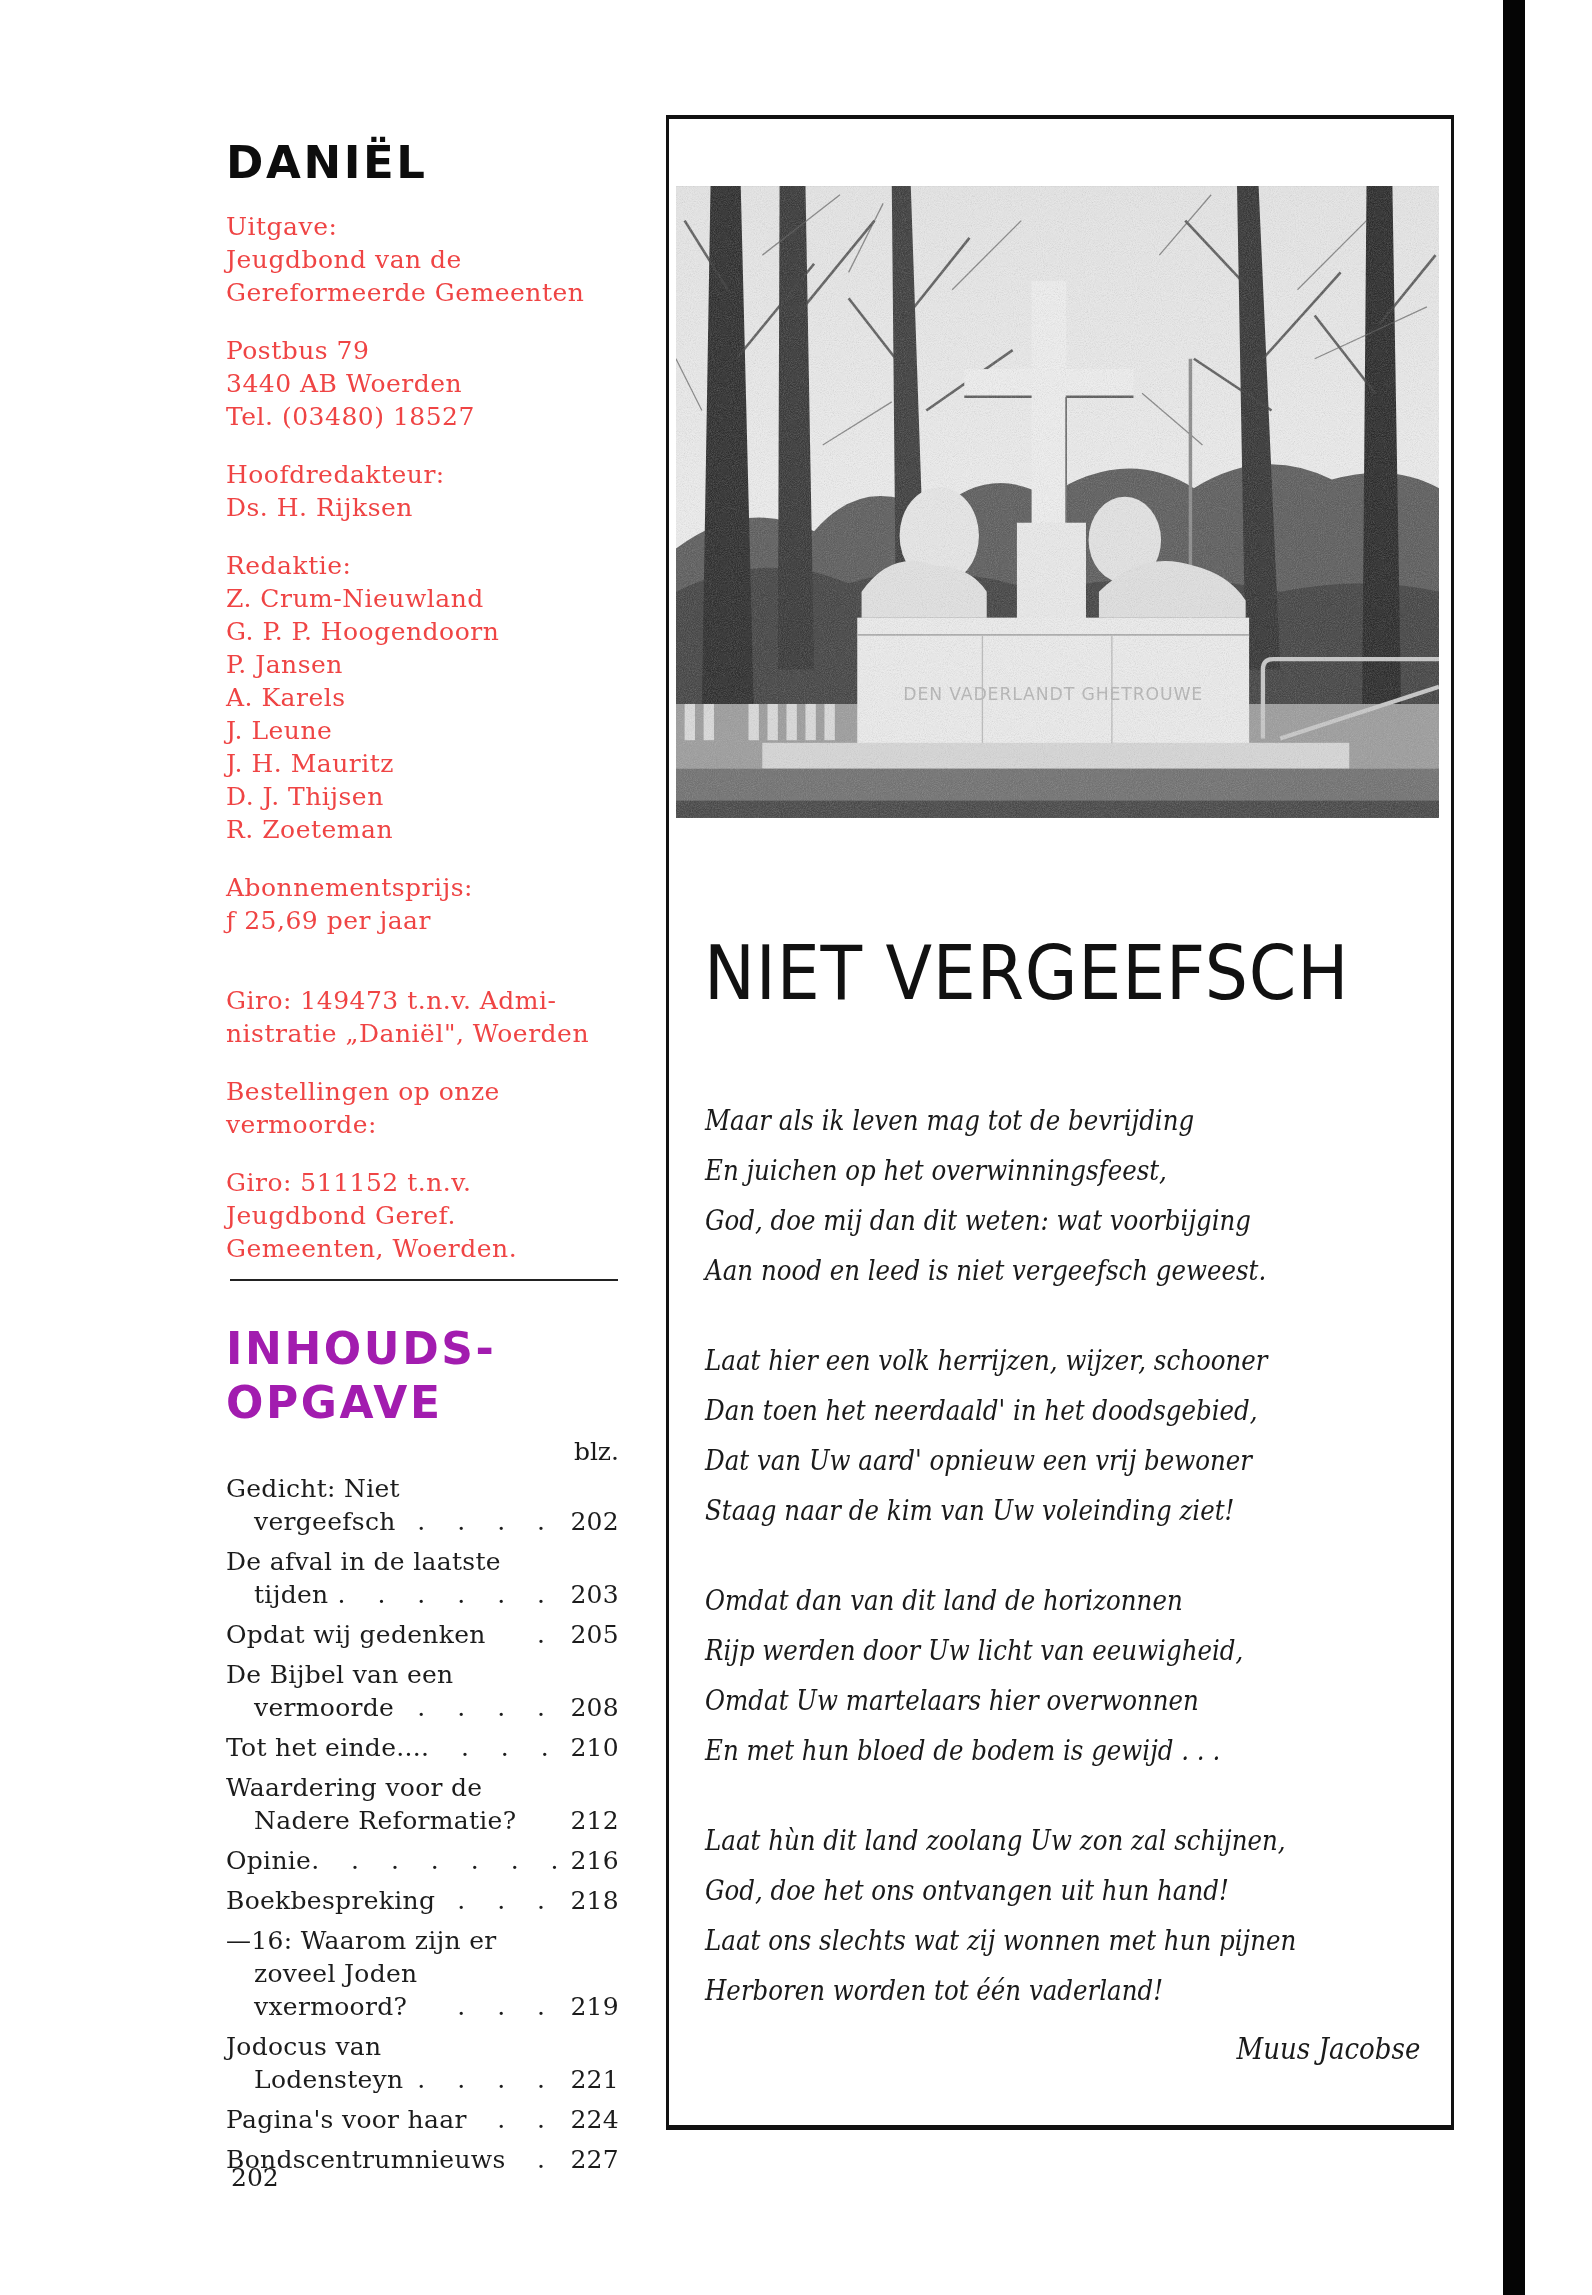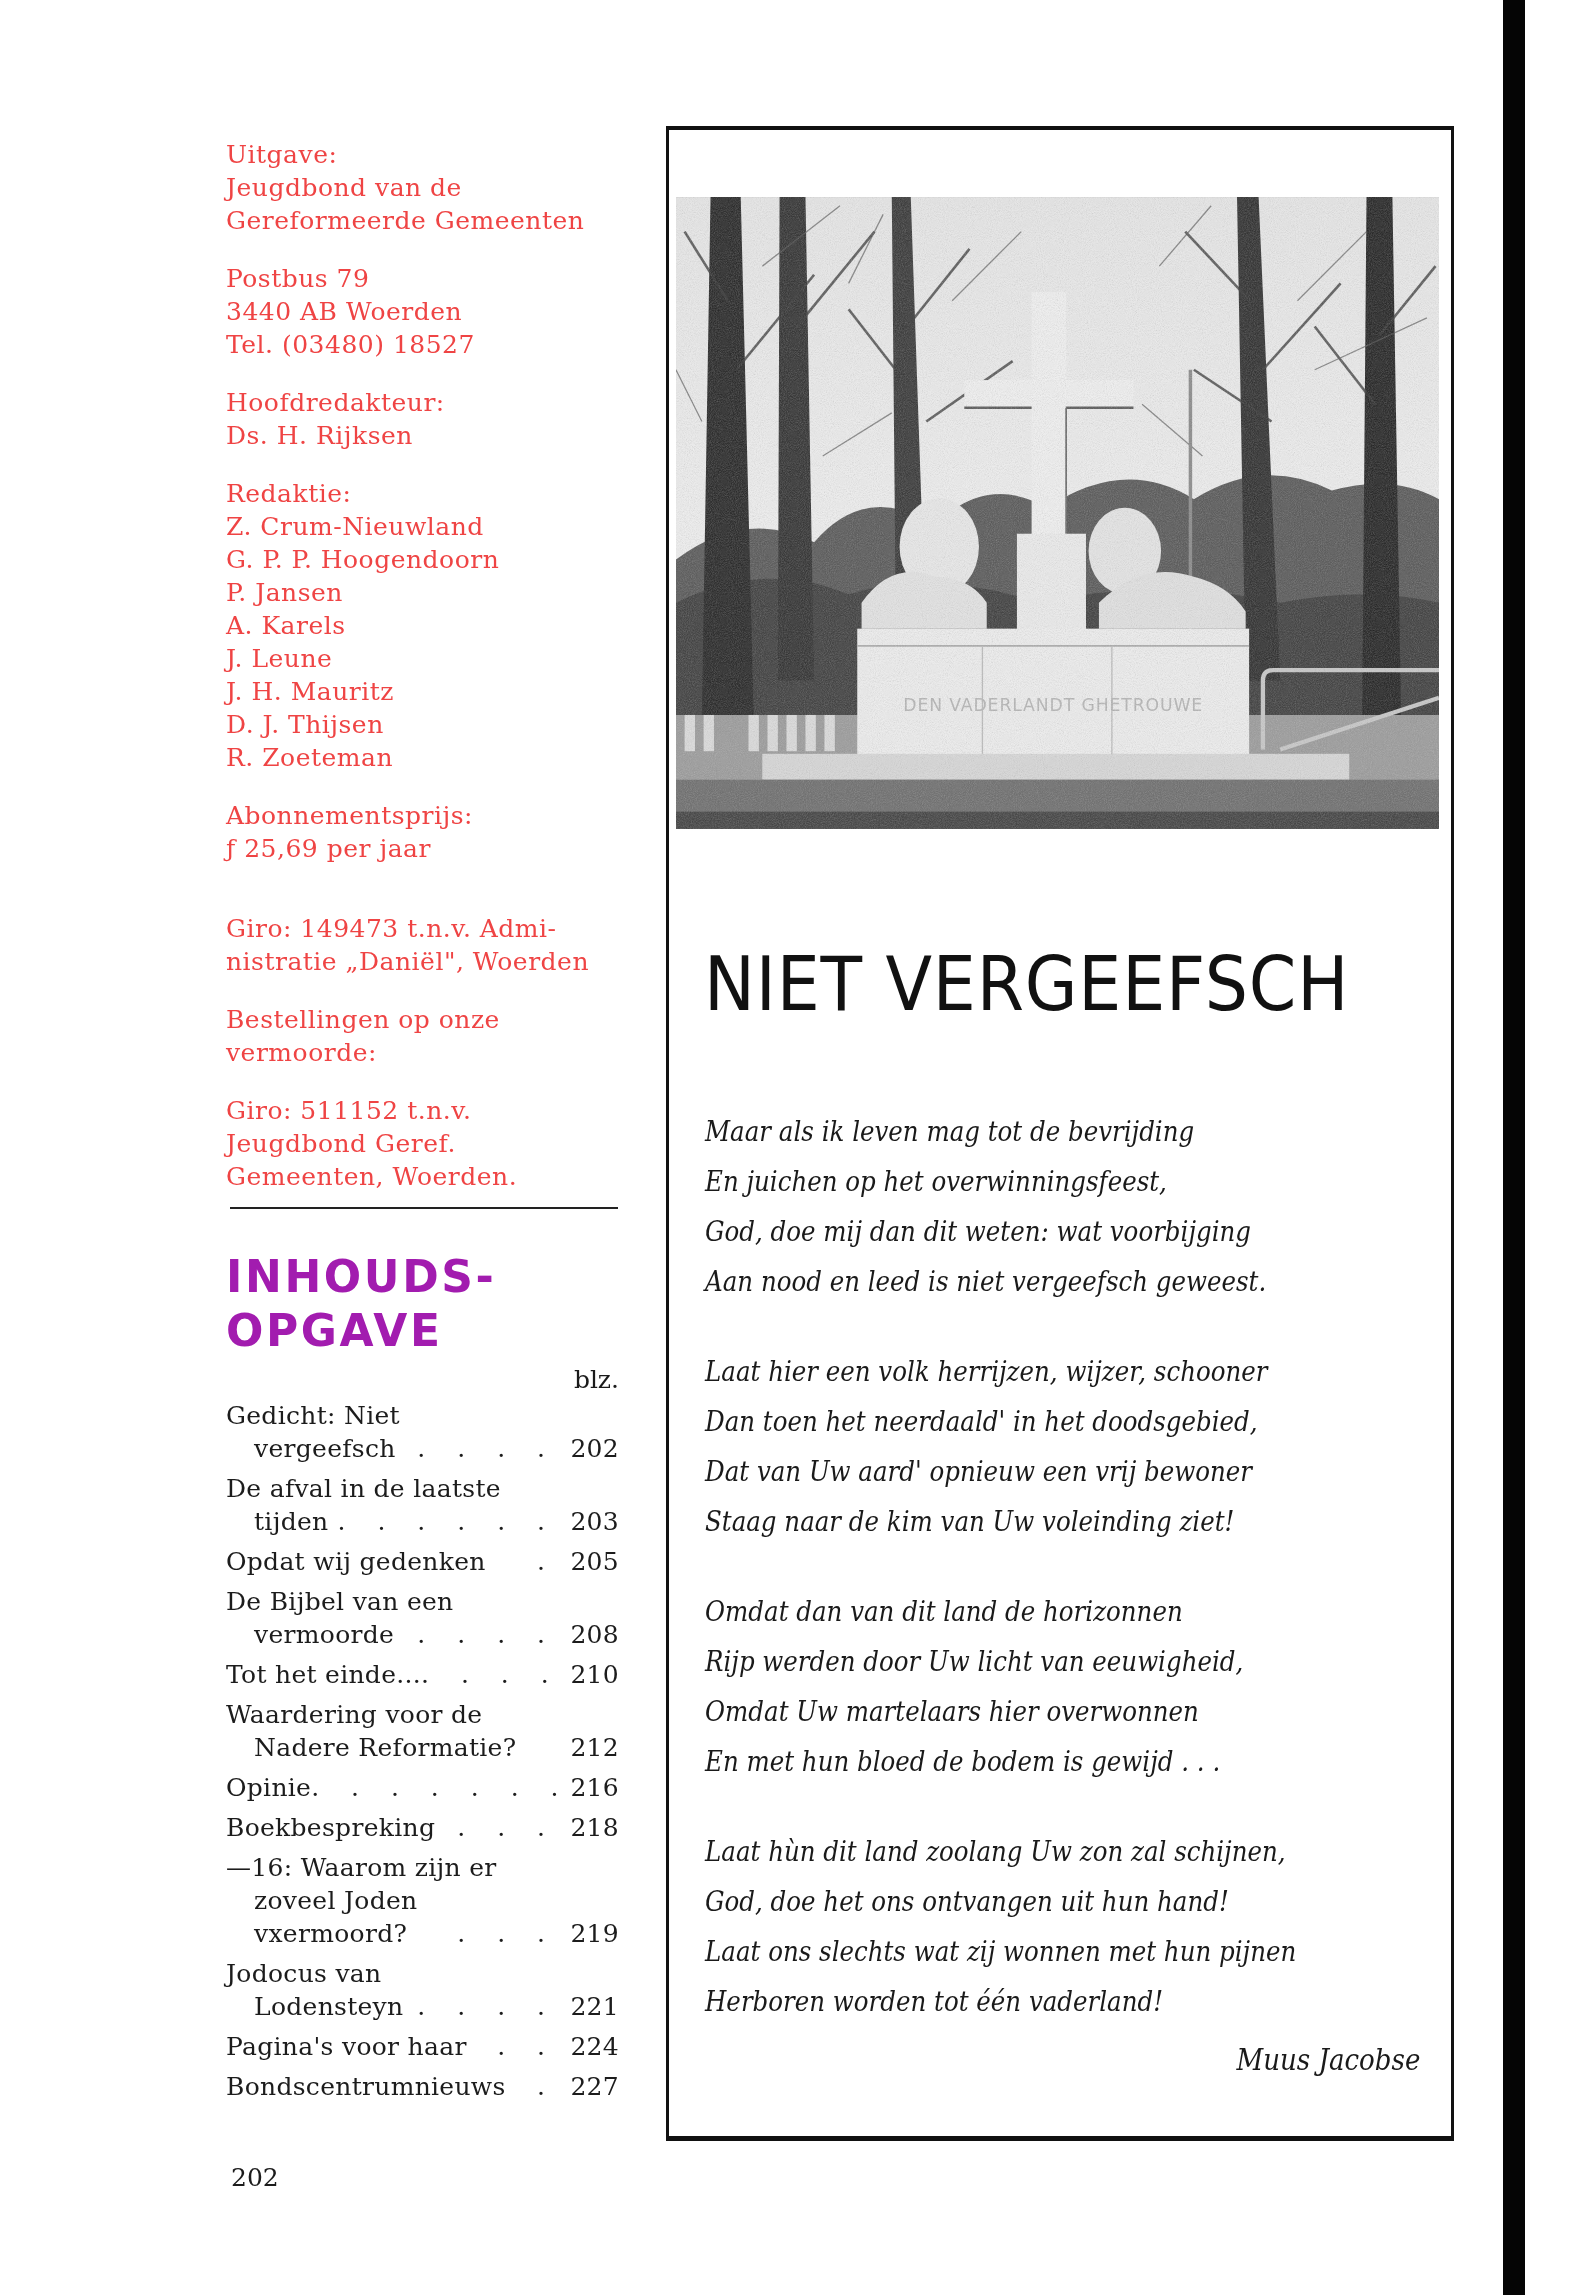--- a/index.html
+++ b/index.html
@@ -20,37 +20,38 @@
   .toc { width:393px; font-family:"DejaVu Serif","Liberation Serif",serif; font-size:25px; line-height:33px; color:#1c1c1c; letter-spacing:0.3px; }
   .toc-entry { margin-bottom:7px; }
   .toc-line { display:flex; white-space:nowrap; }
   .toc-line.indent { padding-left:28px; }
   .toc-line .t { flex:0 0 auto;text-align:right; }
   .toc-line .dots { flex:1 1 auto; text-align:right; padding-right:12px; letter-spacing:12px; overflow:hidden; }
   .toc-line .pg { flex:0 0 auto; width:50px; text-align:right; }
   .page-number { position:absolute; left:231px; top:2163px; font-family:"DejaVu Serif","Liberation Serif",serif; font-size:25px; color:#1c1c1c; }
 
   
-  .poem-box { position:absolute; left:666px; top:126px; width:782px; height:2006px;
+  .poem-box { position:absolute; left:666px; top:115px; width:782px; height:2006px;
               border-top:4.3px solid #111; border-bottom:5.2px solid #111;
               border-left:3.5px solid #111; border-right:3.5px solid #111; }
   .photo { position:absolute; left:7px; top:67px; width:763px; height:632px; overflow:hidden; background:#9a9a9a; }
   .photo svg { display:block; }
   .poem-title { position:absolute; left:35px; top:811px; font-family:"DejaVu Sans","Liberation Sans",sans-serif; font-weight:200; font-size:74px; letter-spacing:0.9px; transform:scaleX(0.92); transform-origin:left top; color:#111; margin:0; -webkit-text-stroke:0; font-weight:normal; }
   .poem { position:absolute; left:36px; top:977px; width:725px; font-family:"DejaVu Serif","Liberation Serif",serif; font-style:italic; font-size:28.5px; line-height:50px; color:#1a1a1a; transform:scaleX(0.86); transform-origin:left top; }
   .stanza { margin-bottom:40px; }
   .stanza .verse { display:block; white-space:nowrap; }
   .author { position:absolute; right:31px; top:1913px; font-family:"DejaVu Serif","Liberation Serif",serif; font-style:italic; font-size:29px; color:#1a1a1a; transform:scaleX(0.9); transform-origin:right top; }
 </style>
 </head>
 <body>
 
 <div class="edge-bar"></div>
 
 <div class="left-col">
+  <h1 class="mast-title">DANIËL</h1>
 
   <div class="block">
     <span class="line">Uitgave:</span>
     <span class="line">Jeugdbond van de</span>
     <span class="line">Gereformeerde Gemeenten</span>
   </div>
 
   <div class="block">
     <span class="line">Postbus 79</span>
     <span class="line">3440 AB  Woerden</span>

